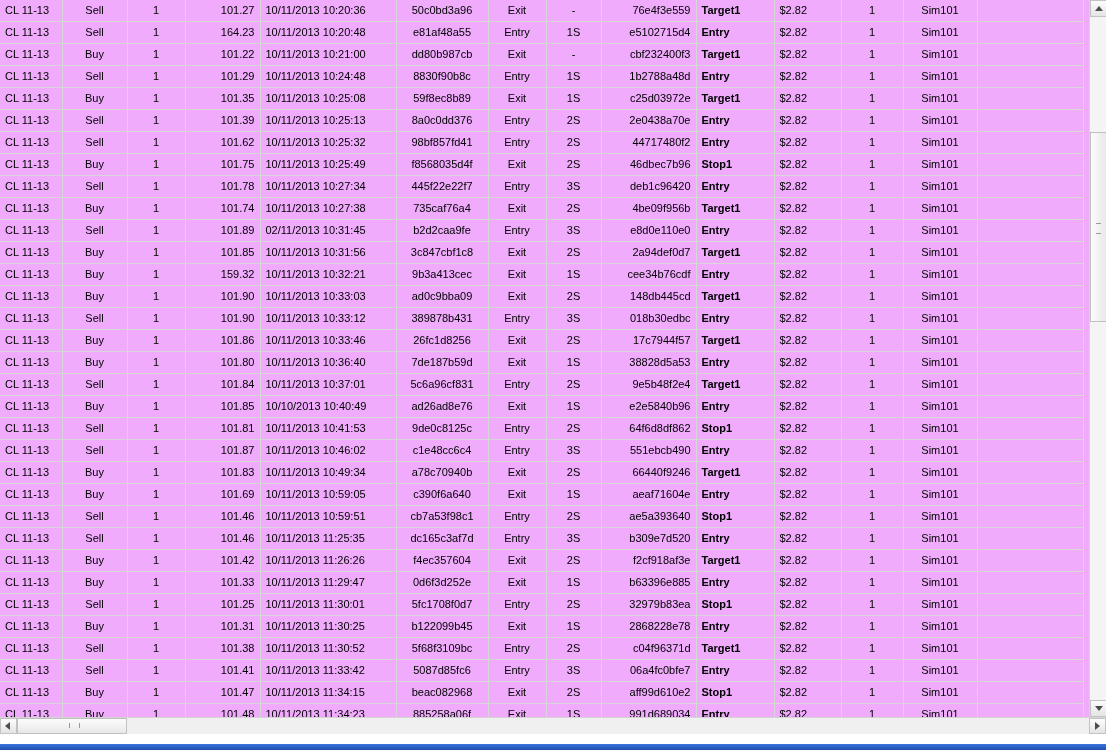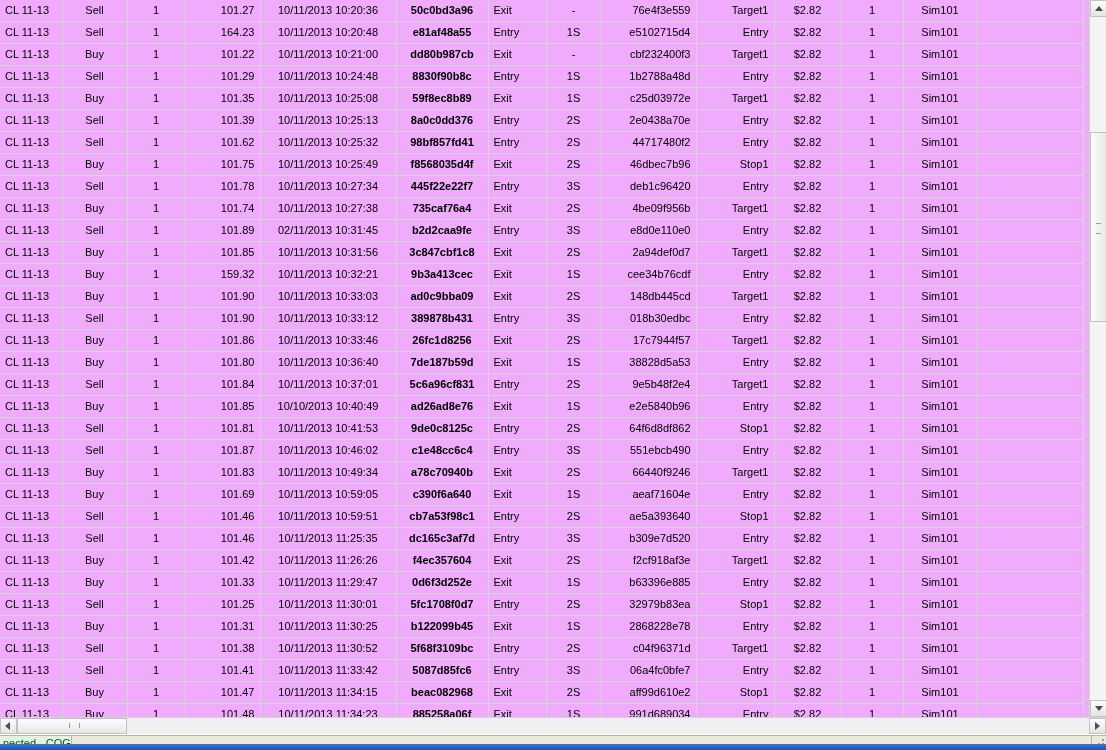--- a/index.html
+++ b/index.html
@@ -57,27 +57,27 @@
   col.c9  { width: 78px;  }
   col.c10 { width: 67px;  }
   col.c11 { width: 62px;  }
   col.c12 { width: 74px;  }
   col.c13 { width: 106px; }
 
   td.col-0  { text-align: left;   padding-left: 6px; }
   td.col-1  { text-align: center; }
   td.col-2  { text-align: center; }
   td.col-3  { text-align: right;  padding-right: 8px; }
-  td.col-4  { text-align: center; }
-  td.col-5  { text-align: center; font-weight: bold; }
-  td.col-6  { text-align: left; }
+  td.col-4  { text-align: left; }
+  td.col-5  { text-align: center; }
+  td.col-6  { text-align: center; }
   td.col-7  { text-align: center; }
   td.col-8  { text-align: right; }
-  td.col-9  { text-align: right; }
-  td.col-10 { text-align: center;  padding-right: 14px; }
+  td.col-9  { text-align: left; font-weight: bold; }
+  td.col-10 { text-align: left;  padding-right: 14px; }
   td.col-11 { text-align: center; }
   td.col-12 { text-align: center; }
   td.col-13 { text-align: left;   padding-left: 6px; }
 
   
   .vscroll {
     position: absolute;
     right: 0;
     top: 0;
     width: 17px;
@@ -835,27 +835,15 @@
       <span class="tri"></span>
     </div>
     <div class="thumb">
       <span class="grip"></span>
     </div>
     <div class="arrow right">
       <span class="tri"></span>
     </div>
   </div>
 
-  <div class="statusbar">
-    <div class="status-cell connection">nected - CQG</div>
-    <div class="status-cell spacer"></div>
-    <div class="status-grip">
-      <i style="right:1px;bottom:1px"></i>
-      <i style="right:5px;bottom:1px"></i>
-      <i style="right:9px;bottom:1px"></i>
-      <i style="right:1px;bottom:5px"></i>
-      <i style="right:5px;bottom:5px"></i>
-      <i style="right:1px;bottom:9px"></i>
-    </div>
-  </div>
 
   <div class="taskbar"></div>
 </div>
 
 </body></html>

